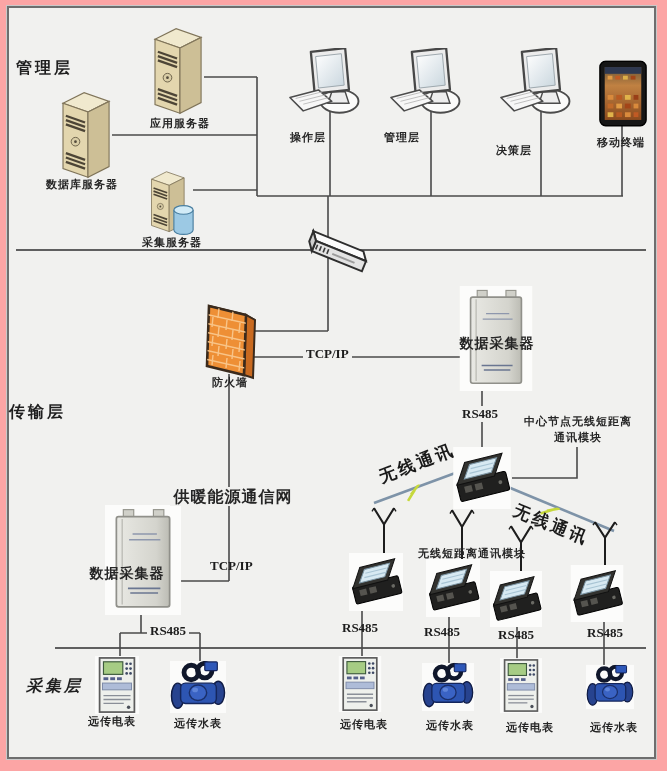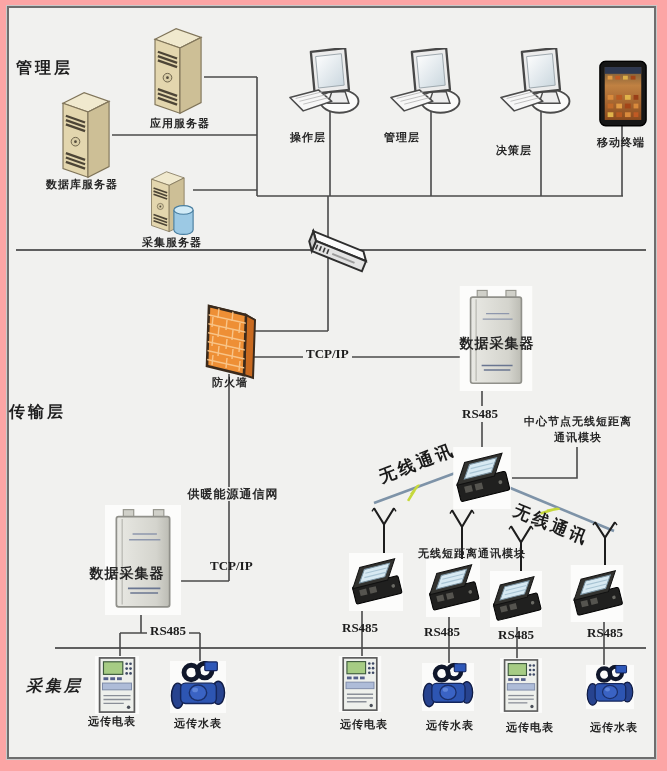--- a/index.html
+++ b/index.html
@@ -365,21 +365,21 @@
 
   <span class="lbl" style="left:132px;top:117px;width:96px;">应用服务器</span>
   <span class="lbl" style="left:34px;top:178px;width:96px;">数据库服务器</span>
   <span class="lbl" style="left:124px;top:236px;width:96px;">采集服务器</span>
   <span class="lbl" style="left:260px;top:131px;width:96px;">操作层</span>
   <span class="lbl" style="left:354px;top:131px;width:96px;">管理层</span>
   <span class="lbl" style="left:466px;top:144px;width:96px;">决策层</span>
   <span class="lbl" style="left:573px;top:136px;width:96px;">移动终端</span>
 
   <span class="lbl" style="left:182px;top:376px;width:96px;">防火墙</span>
-  <span class="lbl bg" style="left:170px;top:487px;width:120px;font-size:12px;">供暖能源通信网</span>
+  <span class="lbl bg" style="left:170px;top:487px;width:120px;font-size:16px;">供暖能源通信网</span>
   <span class="lbl bold" style="left:449px;top:335px;width:96px;font-size:14px;">数据采集器</span>
   <span class="lbl bold" style="left:79px;top:565px;width:96px;font-size:14px;">数据采集器</span>
 
   <span class="lbl two-line" style="left:508px;top:414px;width:140px;">
     <span>中心节点无线短距离</span><br>
     <span>通讯模块</span>
   </span>
 
   <span class="lbl rot-neg" style="left:380px;top:468px;">无线通讯</span>
   <span class="lbl rot-pos" style="left:514px;top:500px;">无线通讯</span>

